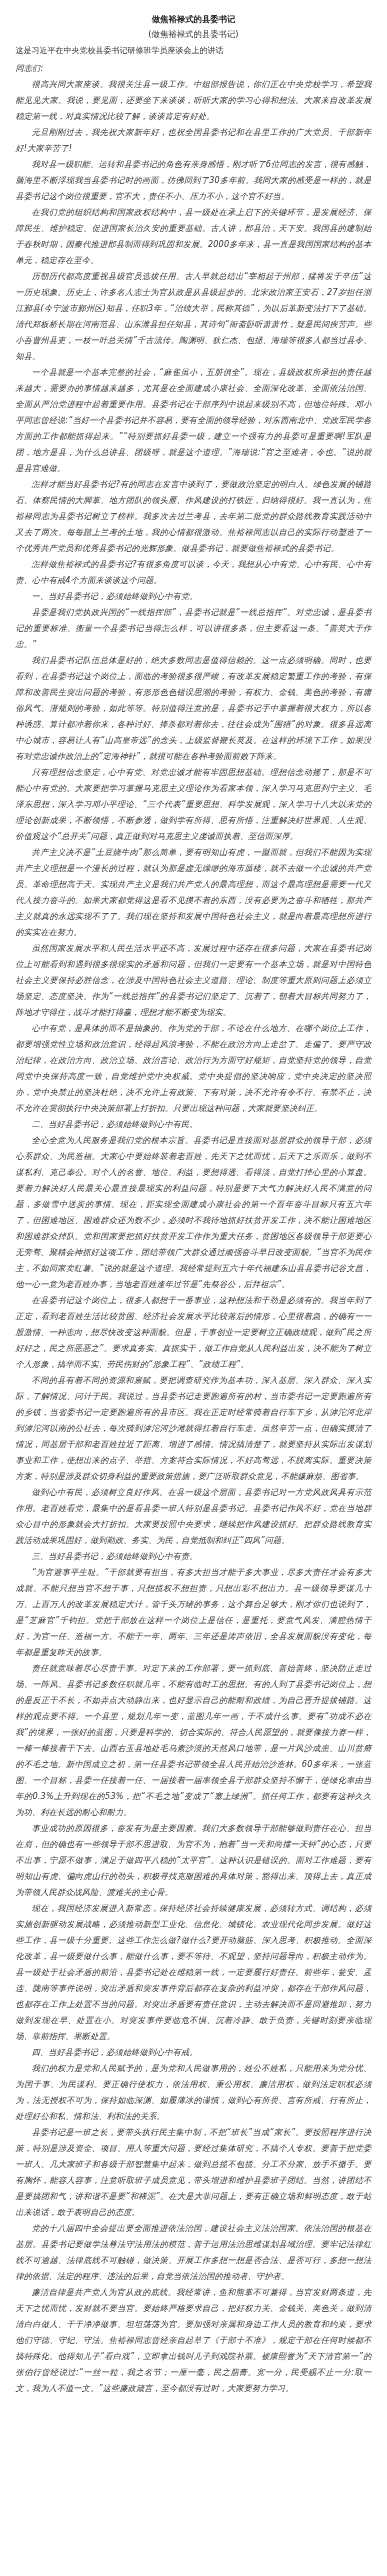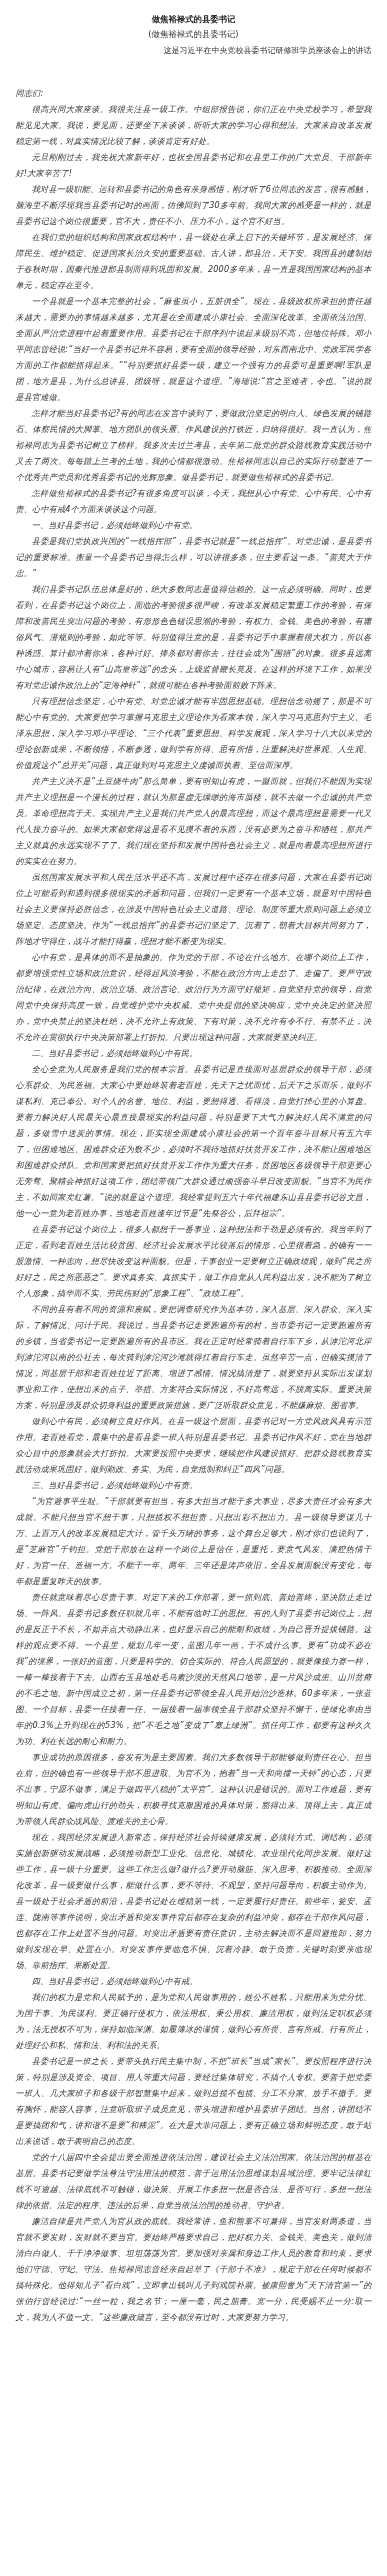--- a/index.html
+++ b/index.html
@@ -1,39 +1,40 @@
 <!DOCTYPE html>
 <html style="font-size:10.3px"><head>
 <meta charset="utf-8">
 <style>
   html, body { margin: 0; padding: 0; background: #ffffff; }
   body { width: 387px; font-family: "DejaVu Sans", "Liberation Sans", sans-serif; color: #333333; }
   .page { padding: 7.7px 15.5px 19.4px 15.5px; }
   .title { text-align: center; font-size: 8.4px; font-weight: bold; color: #222; line-height: 15.5px; margin-top: 3.9px; }
   .subtitle { text-align: center; font-size: 8.4px; line-height: 15.5px; color: #333; }
-  .note { text-align: right; font-size: 8px; line-height: 15.5px; color: #333; margin-bottom: 27px; }
+  .note { text-align: left; font-size: 8px; line-height: 15.5px; color: #333; margin-bottom: 2px; }
   .body p { margin: 0; font-size: 8.1px; line-height: 16px; text-align: justify; letter-spacing: 0.2px; font-style: italic; }
   .body p.indent { text-indent: 2em; }
   .body p.heading { text-indent: 2em; }
 </style>
 </head>
 <body>
 
 <div class="page">
   <div class="title">做焦裕禄式的县委书记</div>
   <div class="subtitle">(做焦裕禄式的县委书记)</div>
   <div class="note">这是习近平在中央党校县委书记研修班学员座谈会上的讲话</div>
 
   <div class="body">
     <p>同志们:</p>
     <div id="para-container">
         <p class="indent">很高兴同大家座谈。我很关注县一级工作。中组部报告说，你们正在中央党校学习，希望我能见见大家。我说，要见面，还要坐下来谈谈，听听大家的学习心得和想法。大家来自改革发展稳定第一线，对真实情况比较了解，谈谈肯定有好处。</p>
         <p class="indent">元旦刚刚过去，我先祝大家新年好，也祝全国县委书记和在县里工作的广大党员、干部新年好!大家辛苦了!</p>
         <p class="indent">我对县一级职能、运转和县委书记的角色有亲身感悟，刚才听了6位同志的发言，很有感触，脑海里不断浮现我当县委书记时的画面，仿佛回到了30多年前。我同大家的感受是一样的，就是县委书记这个岗位很重要，官不大，责任不小、压力不小，这个官不好当。</p>
         <p class="indent">在我们党的组织结构和国家政权结构中，县一级处在承上启下的关键环节，是发展经济、保障民生、维护稳定、促进国家长治久安的重要基础。古人讲，郡县治，天下安。我国县的建制始于春秋时期，因秦代推进郡县制而得到巩固和发展。2000多年来，县一直是我国国家结构的基本单元，稳定存在至今。</p>
+        <p class="indent">历朝历代都高度重视县级官员选拔任用。古人早就总结出“宰相起于州部，猛将发于卒伍”这一历史现象。历史上，许多名人志士为官从政是从县级起步的。北宋政治家王安石，27岁担任浙江鄞县(今宁波市鄞州区)知县，任职3年，“治绩大举，民称其德”，为以后革新变法打下了基础。清代郑板桥长期在河南范县、山东潍县担任知县，其诗句“衙斋卧听萧萧竹，疑是民间疾苦声。些小吾曹州县吏，一枝一叶总关情”千古流传。陶渊明、狄仁杰、包拯、海瑞等很多人都当过县令、知县。</p>
         <p class="indent">一个县就是一个基本完整的社会，“麻雀虽小，五脏俱全”。现在，县级政权所承担的责任越来越大，需要办的事情越来越多，尤其是在全面建成小康社会、全面深化改革、全面依法治国、全面从严治党进程中起着重要作用。县委书记在干部序列中说起来级别不高，但地位特殊。邓小平同志曾经说:“当好一个县委书记并不容易，要有全面的领导经验，对东西南北中、党政军民学各方面的工作都能抓得起来。”“特别要抓好县委一级，建立一个强有力的县委可是重要啊!军队是团，地方是县，为什么总讲县、团级呀，就是这个道理。”海瑞说:“官之至难者，令也。”说的就是县官难做。</p>
         <p class="indent">怎样才能当好县委书记?有的同志在发言中谈到了，要做政治坚定的明白人、绿色发展的铺路石、体察民情的大脚掌、地方团队的领头雁、作风建设的打铁匠，归纳得很好。我一直认为，焦裕禄同志为县委书记树立了榜样。我多次去过兰考县，去年第二批党的群众路线教育实践活动中又去了两次。每每踏上兰考的土地，我的心情都很激动。焦裕禄同志以自己的实际行动塑造了一个优秀共产党员和优秀县委书记的光辉形象。做县委书记，就要做焦裕禄式的县委书记。</p>
         <p class="indent">怎样做焦裕禄式的县委书记?有很多角度可以谈，今天，我想从心中有党、心中有民、心中有责、心中有戒4个方面来谈谈这个问题。</p>
         <p class="heading">一、当好县委书记，必须始终做到心中有党。</p>
         <p class="indent">县委是我们党执政兴国的“一线指挥部”，县委书记就是“一线总指挥”。对党忠诚，是县委书记的重要标准。衡量一个县委书记当得怎么样，可以讲很多条，但主要看这一条。“善莫大于作忠。”</p>
         <p class="indent">我们县委书记队伍总体是好的，绝大多数同志是值得信赖的。这一点必须明确。同时，也要看到，在县委书记这个岗位上，面临的考验很多很严峻，有改革发展稳定繁重工作的考验，有保障和改善民生突出问题的考验，有形形色色错误思潮的考验，有权力、金钱、美色的考验，有庸俗风气、潜规则的考验，如此等等。特别值得注意的是，县委书记手中掌握着很大权力，所以各种诱惑、算计都冲着你来，各种讨好、捧杀都对着你去，往往会成为“围猎”的对象。很多县远离中心城市，容易让人有“山高皇帝远”的念头，上级监督鞭长莫及。在这样的环境下工作，如果没有对党忠诚作政治上的“定海神针”，就很可能在各种考验面前败下阵来。</p>
         <p class="indent">只有理想信念坚定，心中有党、对党忠诚才能有牢固思想基础。理想信念动摇了，那是不可能心中有党的。大家要把学习掌握马克思主义理论作为看家本领，深入学习马克思列宁主义、毛泽东思想，深入学习邓小平理论、“三个代表”重要思想、科学发展观，深入学习十八大以来党的理论创新成果，不断领悟，不断参透，做到学有所得、思有所悟，注重解决好世界观、人生观、价值观这个“总开关”问题，真正做到对马克思主义虔诚而执着、至信而深厚。</p>
         <p class="indent">共产主义决不是“土豆烧牛肉”那么简单，要有明知山有虎，一蹴而就，但我们不能因为实现共产主义理想是一个漫长的过程，就认为那是虚无缥缈的海市蜃楼，就不去做一个忠诚的共产党员。革命理想高于天。实现共产主义是我们共产党人的最高理想，而这个最高理想是需要一代又代人接力奋斗的。如果大家都觉得这是看不见摸不着的东西，没有必要为之奋斗和牺牲，那共产主义就真的永远实现不了了。我们现在坚持和发展中国特色社会主义，就是向着最高理想所进行的实实在在努力。</p>
         <p class="indent">虽然国家发展水平和人民生活水平还不高，发展过程中还存在很多问题，大家在县委书记岗位上可能看到和遇到很多很现实的矛盾和问题，但我们一定要有一个基本立场，就是对中国特色社会主义要保持必胜信念，在涉及中国特色社会主义道路、理论、制度等重大原则问题上必须立场坚定、态度坚决。作为“一线总指挥”的县委书记们坚定了、沉着了，朝着大目标共同努力了，阵地才守得住，战斗才能打得赢，理想才能不断变为现实。</p>
         <p class="indent">心中有党，是具体的而不是抽象的。作为党的干部，不论在什么地方、在哪个岗位上工作，都要增强党性立场和政治意识，经得起风浪考验，不能在政治方向上走岔了、走偏了。要严守政治纪律，在政治方向、政治立场、政治言论、政治行为方面守好规矩，自觉坚持党的领导，自觉同党中央保持高度一致，自觉维护党中央权威。党中央提倡的坚决响应，党中央决定的坚决照办，党中央禁止的坚决杜绝，决不允许上有政策、下有对策，决不允许有令不行、有禁不止，决不允许在贯彻执行中央决策部署上打折扣。只要出现这种问题，大家就要坚决纠正。</p>
@@ -44,18 +45,18 @@
         <p class="indent">做到心中有民，必须树立良好作风。在县一级这个层面，县委书记对一方党风政风具有示范作用。老百姓看党，最集中的是看县委一班人特别是县委书记。县委书记作风不好，党在当地群众心目中的形象就会大打折扣。大家要按照中央要求，继续把作风建设抓好、把群众路线教育实践活动成果巩固好，做到勤政、务实、为民，自觉抵制和纠正“四风”问题。</p>
         <p class="heading">三、当好县委书记，必须始终做到心中有责。</p>
         <p class="indent">“为官避事平生耻。”干部就要有担当，有多大担当才能干多大事业，尽多大责任才会有多大成就。不能只想当官不想干事，只想揽权不想担责，只想出彩不想出力。县一级领导要谋几十万、上百万人的改革发展稳定大计，管千头万绪的事务，这个舞台足够大，刚才你们也说到了，是“芝麻官”千钧担。党把干部放在这样一个岗位上是信任，是重托，要意气风发、满腔热情干好，为官一任、造福一方。不能干一年、两年、三年还是涛声依旧，全县发展面貌没有变化，每年都是重复昨天的故事。</p>
         <p class="indent">责任就意味着尽心尽责干事。对定下来的工作部署，要一抓到底、善始善终，坚决防止走过场、一阵风。县委书记多数任职就几年，不能有临时工的思想。有的人到了县委书记岗位上，想的是反正干不长，不如弄点大动静出来，也好显示自己的能耐和政绩，为自己晋升提拔铺路。这样的观点要不得。一个县里，规划几年一变，蓝图几年一画，干不成什么事。要有“功成不必在我”的境界，一张好的蓝图，只要是科学的、切合实际的、符合人民愿望的，就要像接力赛一样，一棒一棒接着干下去。山西右玉县地处毛乌素沙漠的天然风口地带，是一片风沙成患、山川贫瘠的不毛之地。新中国成立之初，第一任县委书记带领全县人民开始治沙造林。60多年来，一张蓝图、一个目标，县委一任接着一任、一届接着一届率领全县干部群众坚持不懈干，使绿化率由当年的0.3%上升到现在的53%，把“不毛之地”变成了“塞上绿洲”。抓任何工作，都要有这种久久为功、利在长远的耐心和耐力。</p>
         <p class="indent">事业成功的原因很多，奋发有为是主要因素。我们大多数领导干部能够做到责任在心、担当在肩，但的确也有一些领导干部不思进取、为官不为，抱着“当一天和尚撞一天钟”的心态，只要不出事，宁愿不做事，满足于做四平八稳的“太平官”。这种认识是错误的。面对工作难题，要有明知山有虎、偏向虎山行的劲头，积极寻找克服困难的具体对策，豁得出来、顶得上去，真正成为带领人民群众战风险、渡难关的主心骨。</p>
         <p class="indent">现在，我国经济发展进入新常态，保持经济社会持续健康发展，必须转方式、调结构，必须实施创新驱动发展战略，必须推动新型工业化、信息化、城镇化、农业现代化同步发展。做好这些工作，县一级十分重要。这些工作怎么做?做什么?要开动脑筋、深入思考、积极推动。全面深化改革，县一级要做什么事，能做什么事，要不等待、不观望，坚持问题导向，积极主动作为。县一级处于社会矛盾的前沿，县委书记处在维稳第一线，一定要履行好责任。前些年，瓮安、孟连、陇南等事件说明，突出矛盾和突发事件背后都存在复杂的利益冲突，都存在干部作风问题，也都存在工作上处置不当的问题。对突出矛盾要有责任意识，主动去解决而不是回避推卸，努力做到发现在早、处置在小。对突发事件要临危不惧、沉着冷静、敢于负责，关键时刻要亲临现场、靠前指挥、果断处置。</p>
         <p class="heading">四、当好县委书记，必须始终做到心中有戒。</p>
         <p class="indent">我们的权力是党和人民赋予的，是为党和人民做事用的，姓公不姓私，只能用来为党分忧、为国干事、为民谋利。要正确行使权力，依法用权、秉公用权、廉洁用权，做到法定职权必须为，法无授权不可为，保持如临深渊、如履薄冰的谨慎，做到心有所畏、言有所戒、行有所止，处理好公和私、情和法、利和法的关系。</p>
         <p class="indent">县委书记是一班之长，要带头执行民主集中制，不把“班长”当成“家长”。要按照程序进行决策，特别是涉及资金、项目、用人等重大问题，要经过集体研究，不搞个人专权。要善于把党委一班人、几大家班子和各级干部智慧集中起来，做到总揽不包揽、分工不分家、放手不撒手。要有胸怀，能容人容事，注意听取班子成员意见，带头增进和维护县委班子团结。当然，讲团结不是要搞团和气，讲和谐不是要“和稀泥”。在大是大非问题上，要有正确立场和鲜明态度，敢于站出来说话，敢于表明自己的态度。</p>
         <p class="indent">党的十八届四中全会提出要全面推进依法治国，建设社会主义法治国家。依法治国的根基在基层。县委书记要做学法尊法守法用法的模范，善于运用法治思维谋划县域治理。要牢记法律红线不可逾越、法律底线不可触碰，做决策、开展工作多想一想是否合法、是否可行，多想一想法律的依据、法定的程序、违法的后果，自觉当依法治国的推动者、守护者。</p>
-        <p class="indent">廉洁自律是共产党人为官从政的底线。我经常讲，鱼和熊掌不可兼得，当官发财两条道，当官就不要发财，发财就不要当官。要始终严格要求自己，把好权力关、金钱关、美色关，做到清清白白做人、干干净净做事、坦坦荡荡为官。要加强对亲属和身边工作人员的教育和约束，要求他们守德、守纪、守法。焦裕禄同志曾经亲自起草了《干部十不准》，规定干部在任何时候都不搞特殊化。他得知儿子“看白戏”，立即拿出钱叫儿子到戏院补票。被康熙誉为“天下清官第一”的张伯行曾经说过:“一丝一粒，我之名节；一厘一毫，民之脂膏。宽一分，民受赐不止一分:取一文，我为人不值一文。”这些廉政箴言，至今都没有过时，大家要努力学习。</p>
+        <p class="indent">廉洁自律是共产党人为官从政的底线。我经常讲，鱼和熊掌不可兼得，当官发财两条道，先天下之忧而忧，发财就不要当官。要始终严格要求自己，把好权力关、金钱关、美色关，做到清清白白做人、干干净净做事、坦坦荡荡为官。要加强对亲属和身边工作人员的教育和约束，要求他们守德、守纪、守法。焦裕禄同志曾经亲自起草了《干部十不准》，规定干部在任何时候都不搞特殊化。他得知儿子“看白戏”，立即拿出钱叫儿子到戏院补票。被康熙誉为“天下清官第一”的张伯行曾经说过:“一丝一粒，我之名节；一厘一毫，民之脂膏。宽一分，民受赐不止一分:取一文，我为人不值一文。”这些廉政箴言，至今都没有过时，大家要努力学习。</p>
       </div>
   </div>
 
 </div>
 
 
 </body></html>

